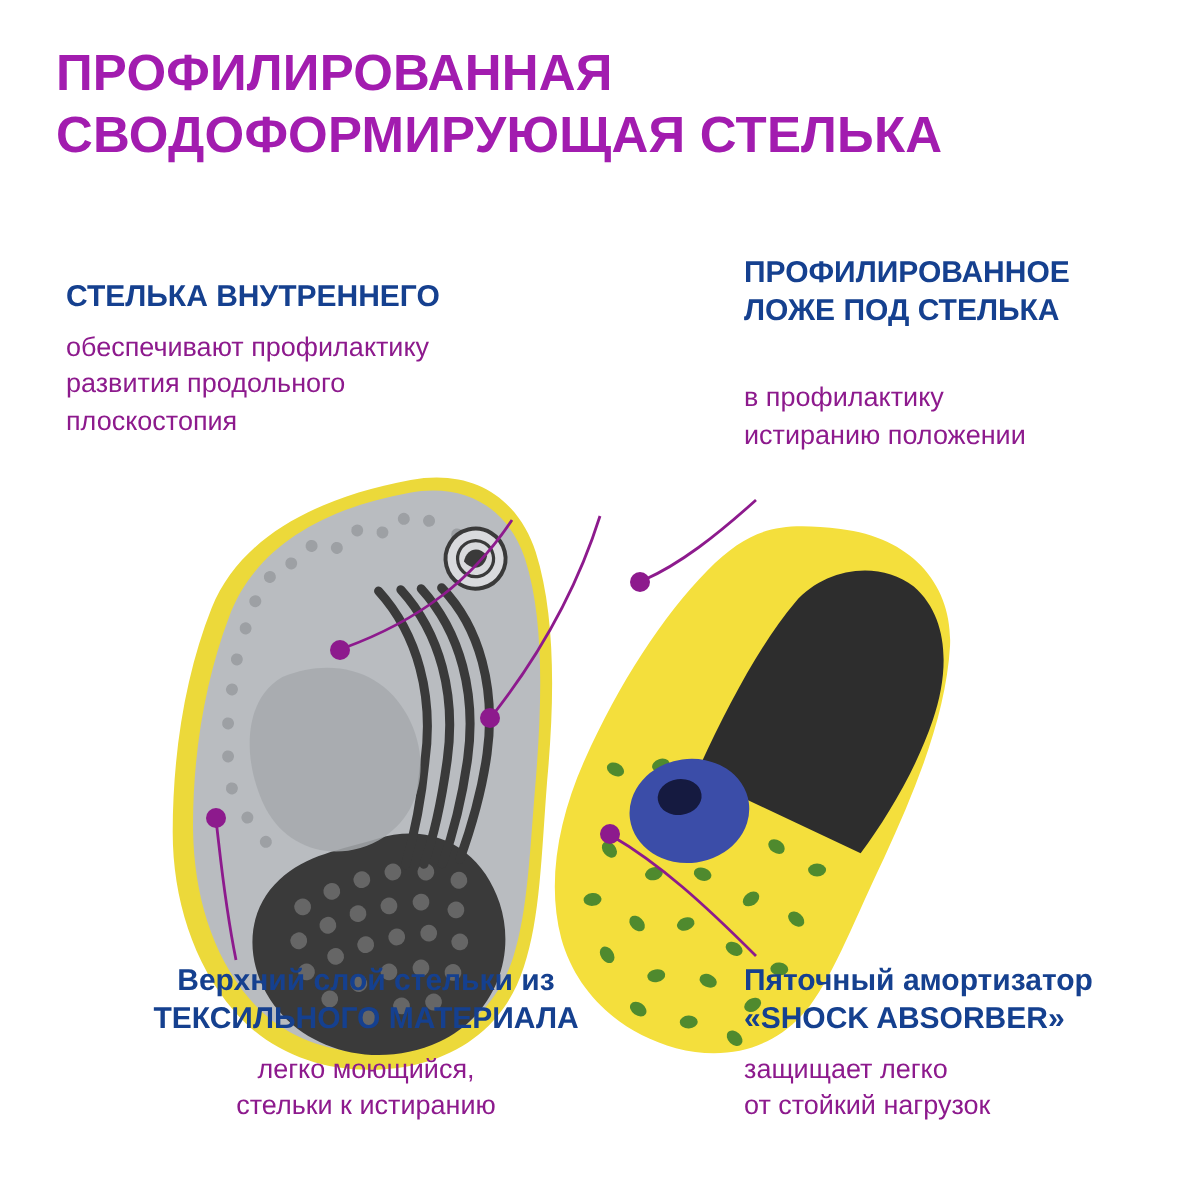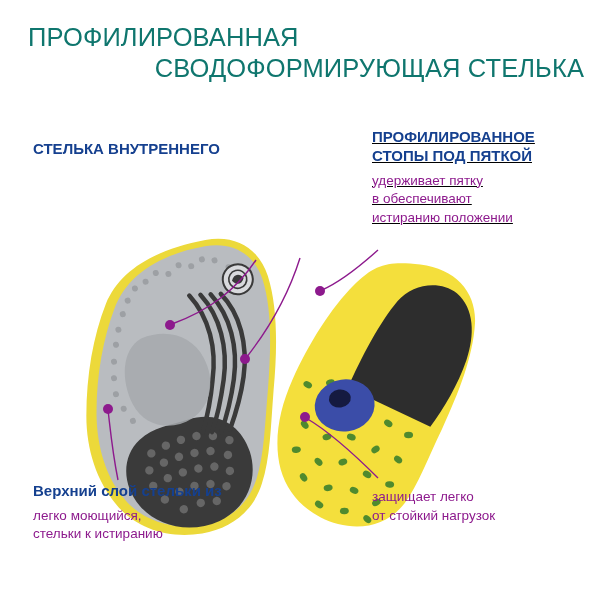--- a/index.html
+++ b/index.html
@@ -15,46 +15,46 @@
     overflow: hidden;
     font-family: "Liberation Sans", sans-serif;
   }
 
   
   .title {
     position: absolute;
     left: 28px;
     top: 22px;
     width: 556px;
-    color: #0f766e;
+    color: #a21caf;
     font-size: 25.5px;
-    font-weight: normal;
+    font-weight: bold;
     line-height: 1.22;
     letter-spacing: 0.1px;
   }
-  .title .l2 { display: block; text-align: right; }
+  .title .l2 { display: block; }
 
   
   .callout { position: absolute; }
   .callout .head {
     color: #15408f;
     font-weight: bold;
     font-size: 15px;
     line-height: 1.25;
   }
   .callout .sub {
     color: #8d1a8d;
     font-size: 13.5px;
     line-height: 1.38;
     margin-top: 6px;
   }
 
   .c-left-top   { left: 33px;  top: 140px; width: 312px; }
-  .c-right-top  { left: 372px; top: 128px; width: 215px; text-decoration: underline; }
-  .c-left-bot   { left: 33px;  top: 482px; width: 300px; }
+  .c-right-top  { left: 372px; top: 128px; width: 215px; }
+  .c-left-bot   { left: 33px;  top: 482px; width: 300px; text-align: center; }
   .c-right-bot  { left: 372px; top: 482px; width: 215px; }
 
   
   .figure {
     position: absolute;
     left: 0; top: 0;
     width: 600px; height: 600px;
     pointer-events: none;
   }
   svg { display: block; }
@@ -257,44 +257,54 @@
         <circle cx="108" cy="409" r="5"></circle>
         <circle cx="305" cy="417" r="5"></circle>
       </g>
     </svg>
   </div>
 
   <div class="callout c-left-top">
     <div class="head">
       <span>СТЕЛЬКА ВНУТРЕННЕГО</span><br>
     </div>
+    <div class="sub">
+      <span>обеспечивают профилактику</span><br>
+      <span>развития продольного</span><br>
+      <span>плоскостопия</span>
+    </div>
   </div>
 
   <div class="callout c-right-top">
     <div class="head">
       <span>ПРОФИЛИРОВАННОЕ</span><br>
-      <span>СТОПЫ ПОД ПЯТКОЙ</span>
+      <span>ЛОЖЕ ПОД СТЕЛЬКА</span>
     </div>
     <div class="sub">
-      <span>удерживает пятку</span><br>
-      <span>в обеспечивают</span><br>
+      <br>
+      <span>в профилактику</span><br>
       <span>истиранию положении</span>
     </div>
   </div>
 
   <div class="callout c-left-bot">
     <div class="head">
       <span>Верхний слой стельки из</span><br>
+      <span>ТЕКСИЛЬНОГО МАТЕРИАЛА</span>
     </div>
     <div class="sub">
       <span>легко моющийся,</span><br>
       <span>стельки к истиранию</span>
     </div>
   </div>
 
   <div class="callout c-right-bot">
+    <div class="head">
+      <span>Пяточный амортизатор</span><br>
+      <span>«SHOCK ABSORBER»</span>
+    </div>
     <div class="sub">
       <span>защищает легко</span><br>
       <span>от стойкий нагрузок</span>
     </div>
   </div>
 
 </div>
 
 </body></html>

